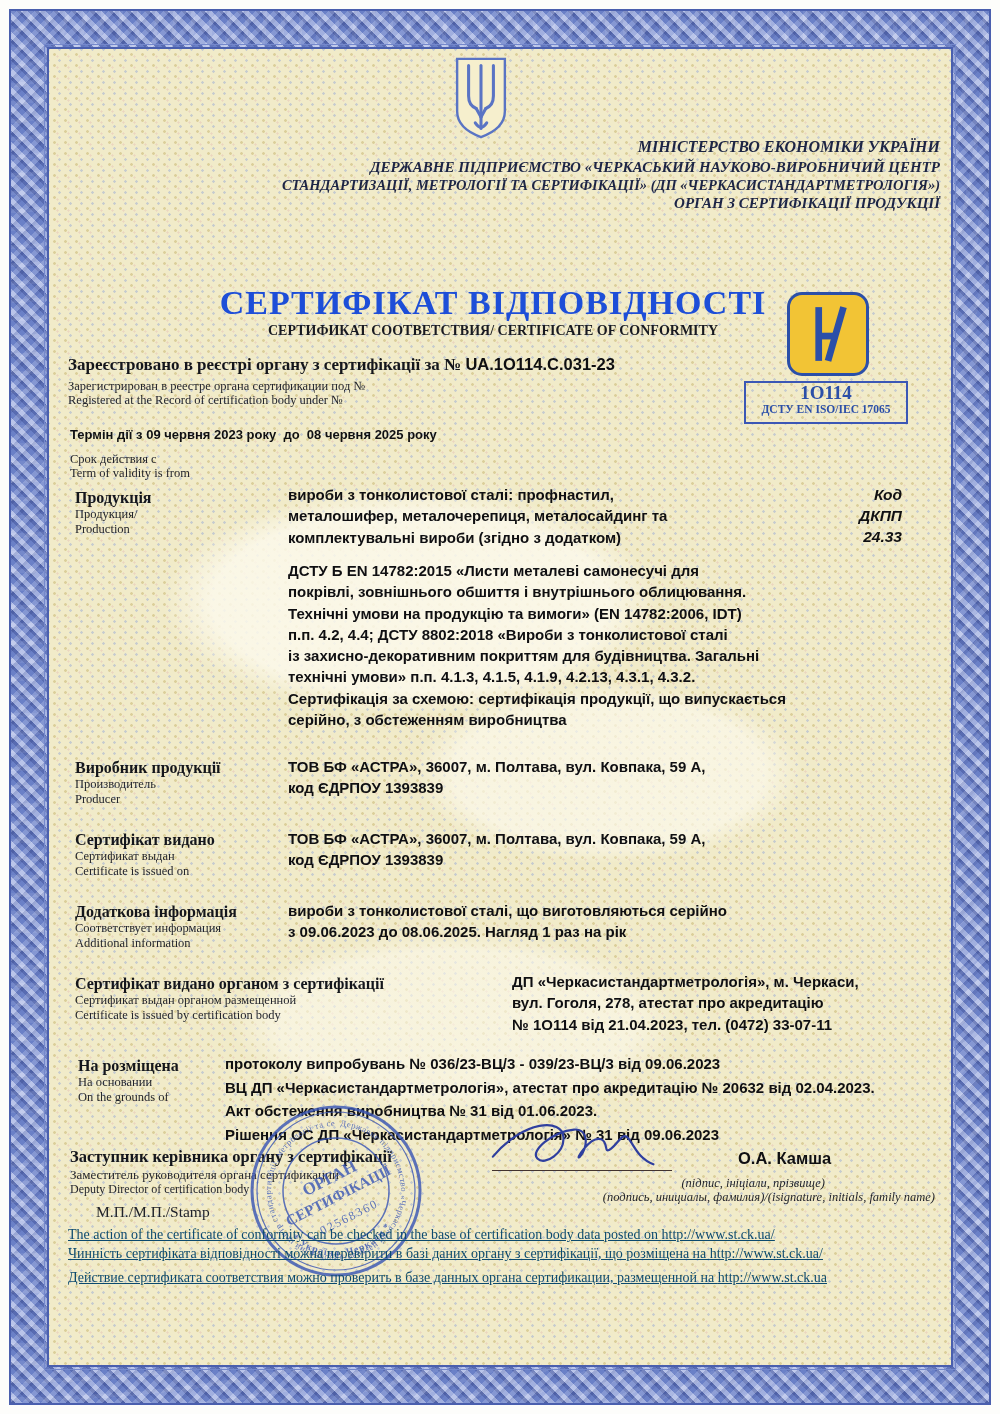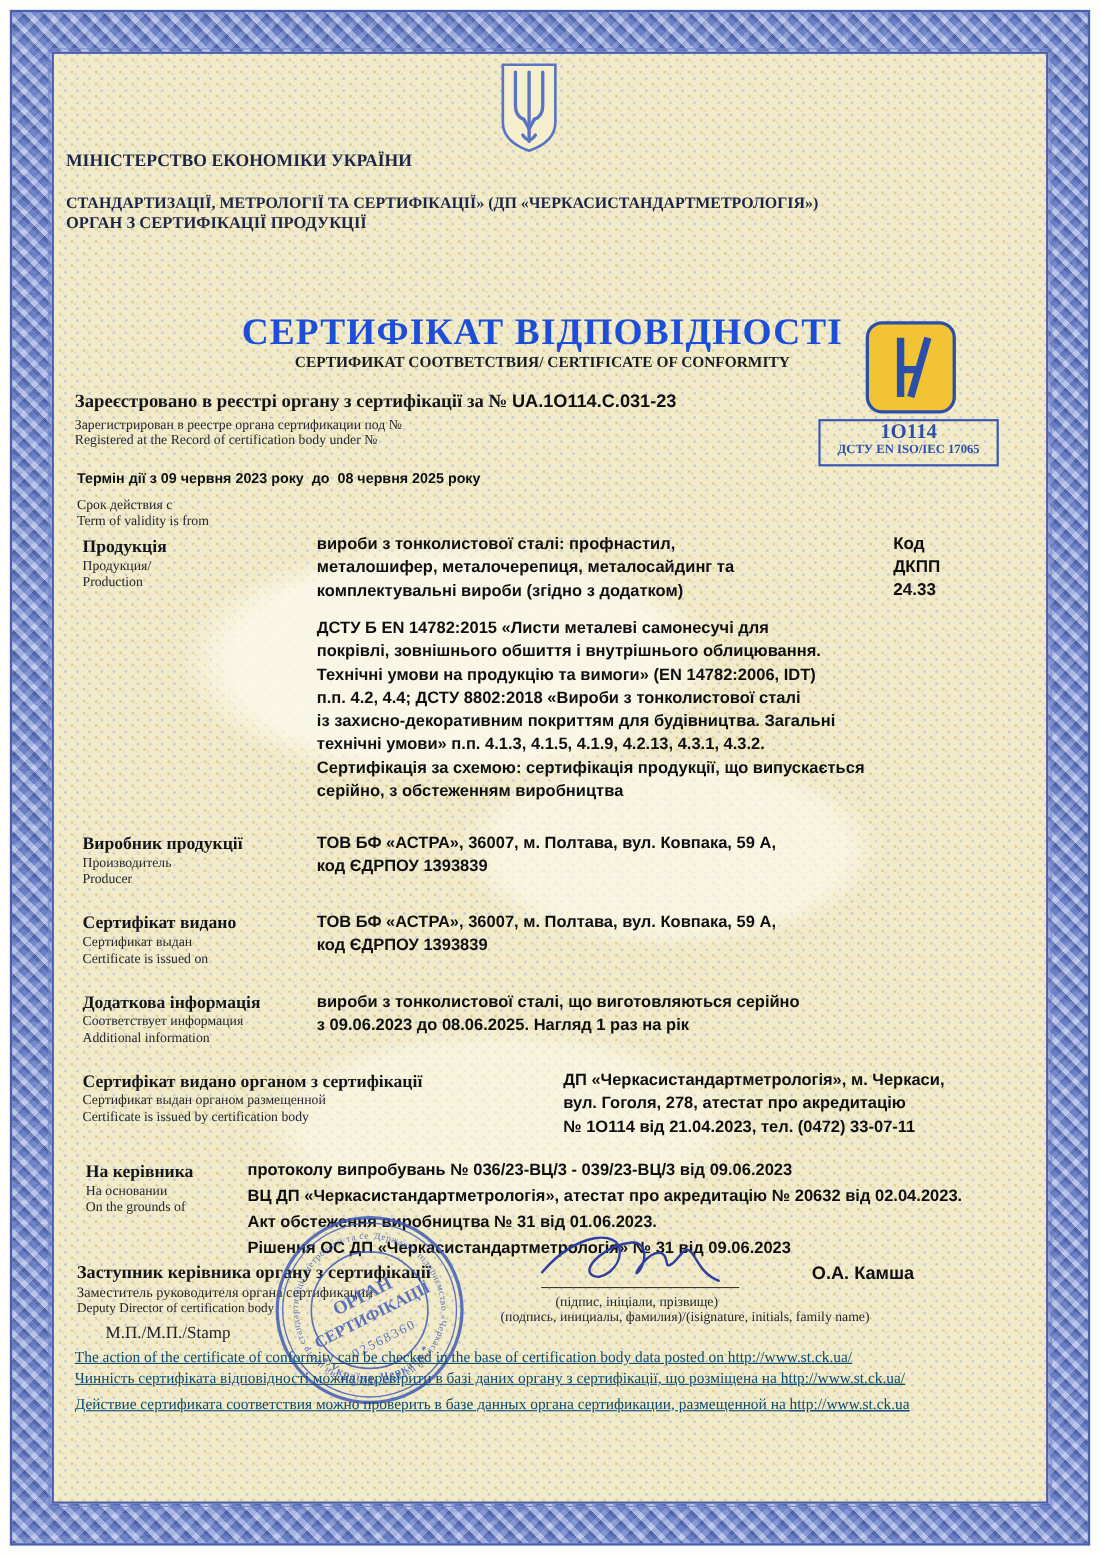--- a/index.html
+++ b/index.html
@@ -19,21 +19,21 @@
       radial-gradient(circle, rgba(148,166,214,.45) 1px, transparent 1.5px),
       radial-gradient(circle, rgba(219,158,168,.28) .9px, transparent 1.3px);
     background-size:11px 11px,11px 11px,11px 11px;background-position:0 0,5px 6px,3px 2px;}
   .paper::before{content:"";position:absolute;inset:0;
     background:
       radial-gradient(ellipse 330px 150px at 40% 42%, rgba(252,249,235,.85) 0 60%, transparent 75%),
       radial-gradient(ellipse 260px 120px at 62% 55%, rgba(252,249,235,.7) 0 60%, transparent 75%),
       radial-gradient(ellipse 300px 120px at 45% 74%, rgba(252,249,235,.6) 0 60%, transparent 75%);}
   .content{position:absolute;inset:0;z-index:3;}
   
-  .ctr{text-align:left;}
+  .ctr{text-align:right;font-style:italic;}
   .hdr{position:absolute;left:60px;right:60px;font-weight:bold;color:#1d2545;}
   .title-main{position:absolute;left:86px;width:814px;text-align:center;font-size:34px;font-weight:bold;
               letter-spacing:1px;color:#1d4ed8;}
   .title-sub{position:absolute;left:86px;width:814px;text-align:center;font-size:14px;font-weight:bold;color:#181a22;}
   .serif-sm{font-size:12.5px;line-height:1.18;color:#23252d;}
   .lbl1{font-size:16px;font-weight:bold;color:#14161c;line-height:1.2;}
   .sans-b{font-family:"Liberation Sans", sans-serif;font-weight:bold;color:#0f0f12;}
   .val{position:absolute;font-family:"Liberation Sans", sans-serif;font-weight:bold;font-size:15px;
        line-height:1.42;color:#0f0f12;white-space:pre-line;}
   .abs{position:absolute;}
@@ -65,20 +65,21 @@
           <path d="M17,10 V42 Q17,52 25,55"></path>
           <path d="M43,10 V42 Q43,52 35,55"></path>
           <path d="M25,55 L30,64 L35,55"></path>
           <path d="M30,64 L30,76"></path>
           <path d="M24,70 Q30,79 36,70"></path>
         </g>
       </svg>
     </div>
 
     <div class="hdr ctr" style="top:138px;font-size:16px;">МІНІСТЕРСТВО ЕКОНОМІКИ УКРАЇНИ</div>
+    <div class="hdr ctr" style="top:159px;font-size:15px;">ДЕРЖАВНЕ ПІДПРИЄМСТВО «ЧЕРКАСЬКИЙ НАУКОВО-ВИРОБНИЧИЙ ЦЕНТР</div>
     <div class="hdr ctr" style="top:177px;font-size:14.5px;">СТАНДАРТИЗАЦІЇ, МЕТРОЛОГІЇ ТА СЕРТИФІКАЦІЇ» (ДП «ЧЕРКАСИСТАНДАРТМЕТРОЛОГІЯ»)</div>
     <div class="hdr ctr" style="top:195px;font-size:15px;">ОРГАН З СЕРТИФІКАЦІЇ ПРОДУКЦІЇ</div>
 
     <div class="title-main" style="top:284px;">СЕРТИФІКАТ ВІДПОВІДНОСТІ</div>
     <div class="title-sub" style="top:323px;">СЕРТИФИКАТ СООТВЕТСТВИЯ/ CERTIFICATE OF CONFORMITY</div>
 
     <div class="mark">
       <svg width="56" height="62" viewBox="0 0 100 120">
         <g stroke="#2b4fa8" stroke-width="13" fill="none">
           <path d="M32,8 V112"></path>
@@ -153,21 +154,21 @@
     <div class="abs" style="left:75px;top:974px;width:430px;">
       <div class="lbl1">Сертифікат видано органом з сертифікації</div>
       <div class="serif-sm">Сертификат выдан органом размещенной</div>
       <div class="serif-sm">Certificate is issued by certification body</div>
     </div>
     <div class="val" style="left:512px;top:971px;width:430px;">ДП «Черкасистандартметрологія», м. Черкаси,
 вул. Гоголя, 278, атестат про акредитацію
 № 1О114 від 21.04.2023, тел. (0472) 33-07-11</div>
 
     <div class="abs" style="left:78px;top:1056px;">
-      <div class="lbl1">На керівника</div>
+      <div class="lbl1">На розміщена</div>
       <div class="serif-sm">На основании</div>
       <div class="serif-sm">On the grounds of</div>
     </div>
     <div class="abs" style="left:225px;top:1052px;width:716px;">
       <div class="sans-b" style="font-size:15px;line-height:1.57;">протоколу випробувань № 036/23-ВЦ/3 - 039/23-ВЦ/3 від 09.06.2023</div>
       <div class="sans-b" style="font-size:15px;line-height:1.57;">ВЦ ДП «Черкасистандартметрологія», атестат про акредитацію № 20632 від 02.04.2023.</div>
       <div class="sans-b" style="font-size:15px;line-height:1.57;">Акт обстеження виробництва № 31 від 01.06.2023.</div>
       <div class="sans-b" style="font-size:15px;line-height:1.57;">Рішення ОС ДП «Черкасистандартметрологія» № 31 від 09.06.2023</div>
     </div>
 

